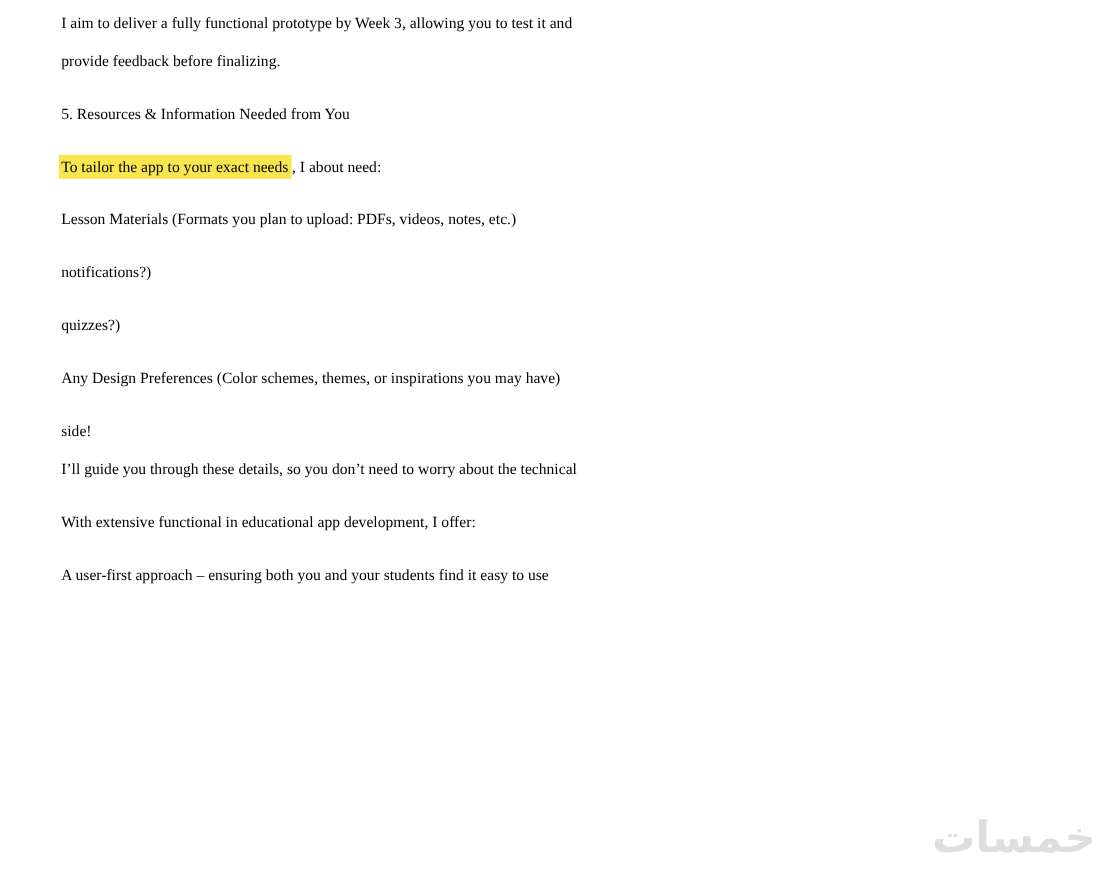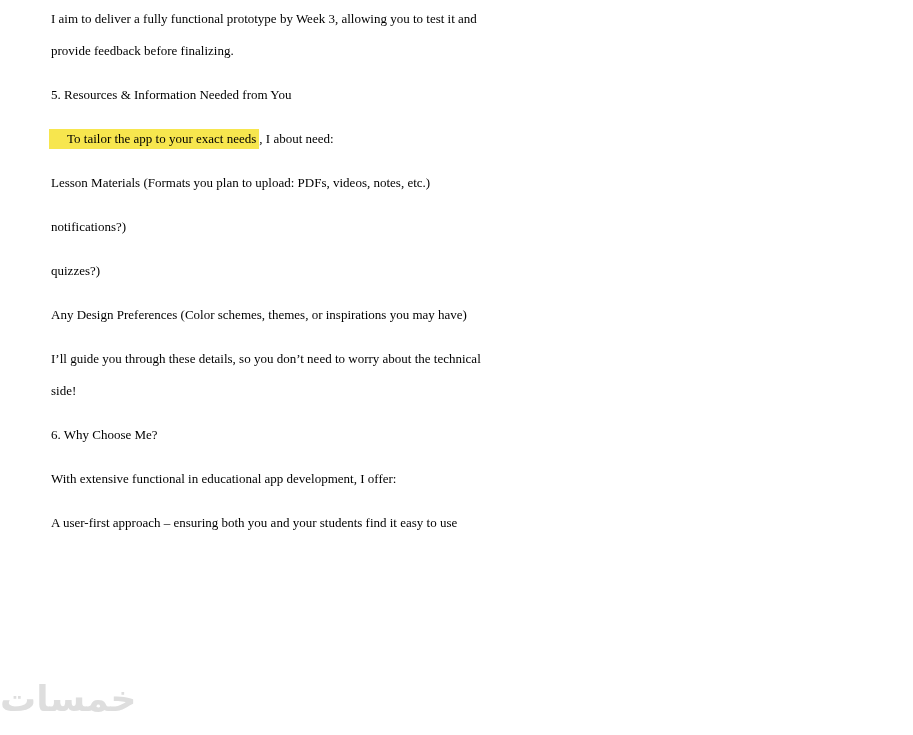--- a/index.html
+++ b/index.html
@@ -25,28 +25,28 @@
     line-height:32px;
   }
   .para{ margin:0 0 12px 0; }
   .para .line{ display:block; }
   .heading{
     font-weight:normal;
     margin:0 0 12px 0;
   }
   .hl{
     background: var(--highlight);
-    padding:2px 3px 3px 18px;
+    padding:2px 3px 3px 2px;
     margin-left:-2px;
     margin-top:46px;
   }
   .watermark{
     position:absolute;
     top:679px; left:0; right:0;
-    text-align:left;
+    text-align:right;
     font-family:"DejaVu Sans", sans-serif;
     font-weight:bold;
     font-size:36px;
     line-height:40px;
     color: var(--watermark);
     letter-spacing:1px;
     user-select:none;
   }
 </style>
 </head>
@@ -69,25 +69,24 @@
     <span class="line">notifications?)</span>
   </p>
 
   <p class="para">
     <span class="line">quizzes?)</span>
   </p>
 
   <p class="para">Any Design Preferences (Color schemes, themes, or inspirations you may have)</p>
 
   <p class="para">
+    <span class="line">side!</span>
     <span class="line">I’ll guide you through these details, so you don’t need to worry about the technical</span>
-    <span class="line">side!</span>
   </p>
 
-  <p class="heading">6. Why Choose Me?</p>
 
   <p class="para">With extensive functional in educational app development, I offer:</p>
 
 
   <p class="para">A user-first approach – ensuring both you and your students find it easy to use</p>
 
 </div>
 
 <div class="watermark" dir="rtl">خمسات</div>
 

